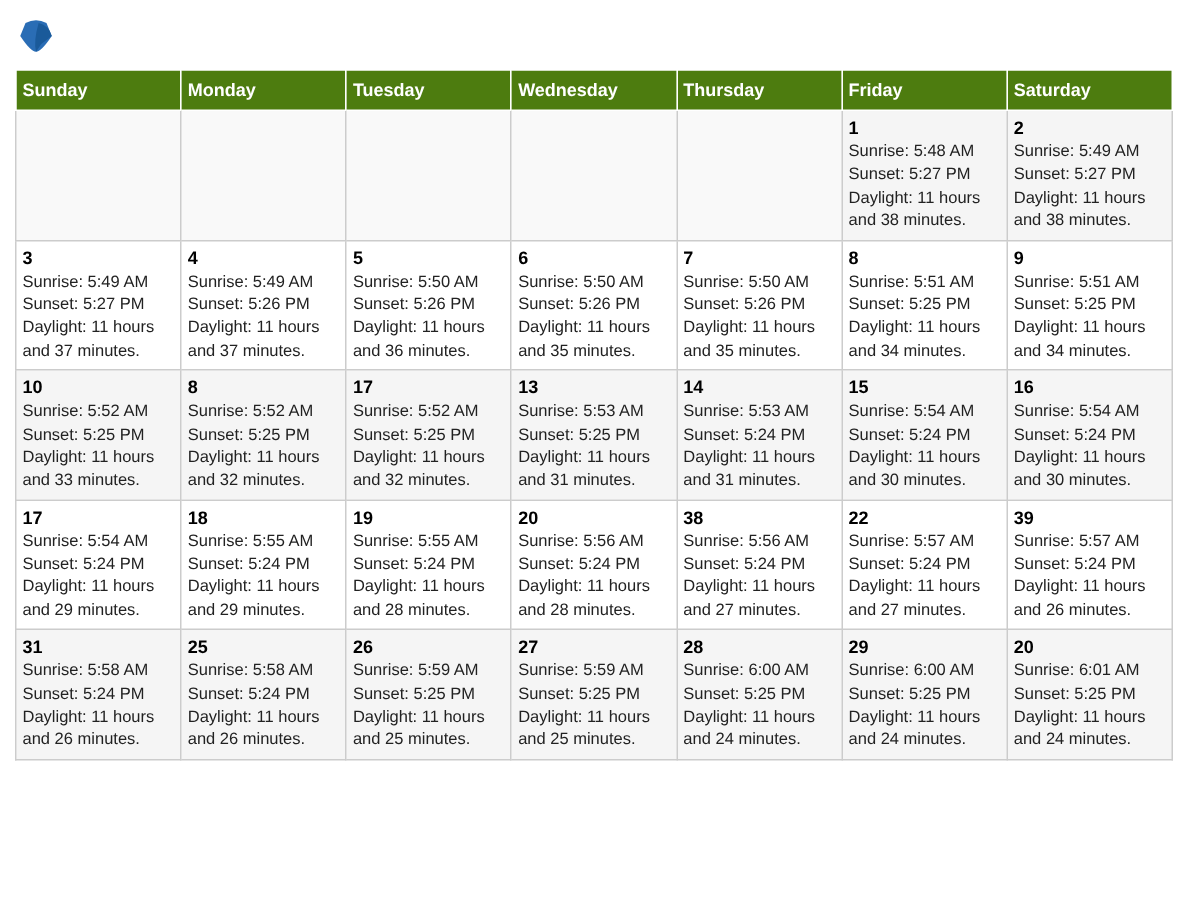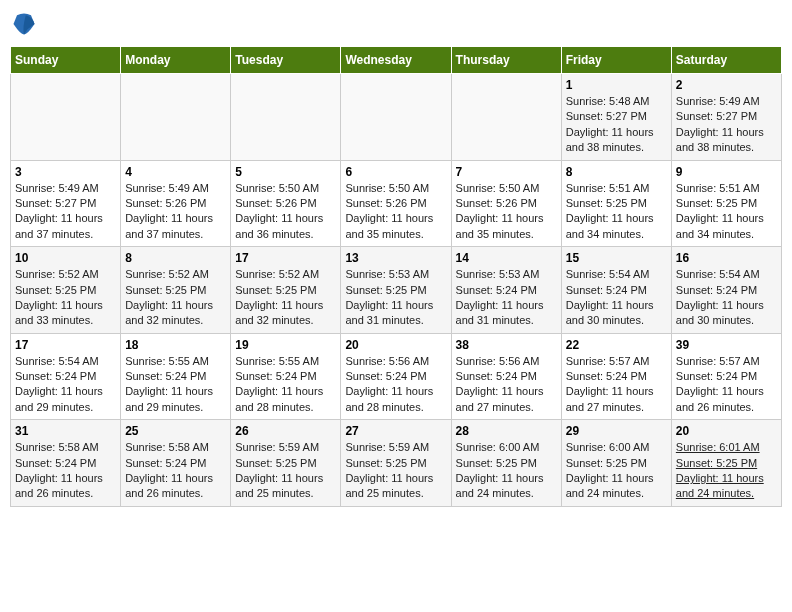--- a/index.html
+++ b/index.html
@@ -302,19 +302,19 @@
 Daylight: 11 hours and 24 minutes.</div>
         </td>
         <td>
           <span class="day-num">29</span>
           <div class="day-info" style="white-space: pre-line;">Sunrise: 6:00 AM
 Sunset: 5:25 PM
 Daylight: 11 hours and 24 minutes.</div>
         </td>
         <td>
           <span class="day-num">20</span>
-          <div class="day-info" style="white-space: pre-line; text-decoration: underline;">Sunrise: 6:01 AM
+          <div class="day-info" style="white-space: pre-line;">Sunrise: 6:01 AM
 Sunset: 5:25 PM
 Daylight: 11 hours and 24 minutes.</div>
         </td>
       </tr>
     </tbody>
 </table>
 
 </body></html>

